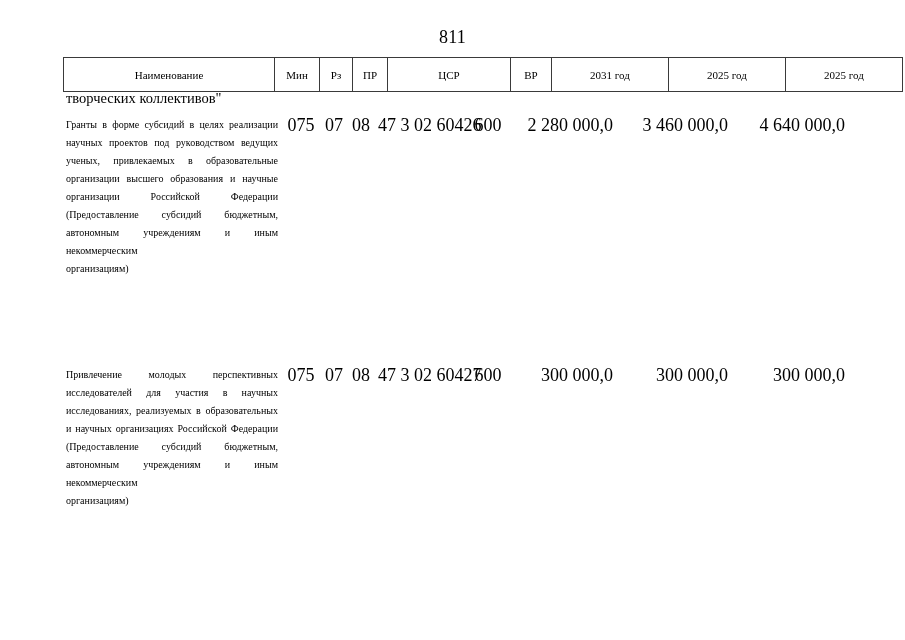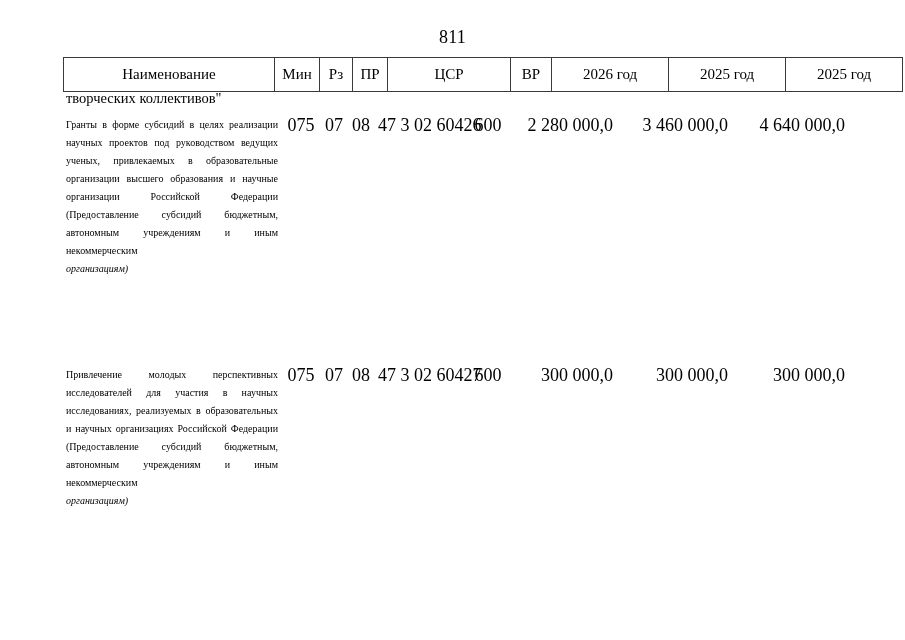--- a/index.html
+++ b/index.html
@@ -41,21 +41,21 @@
     left: 63px;
     width: 782px;
     border-collapse: collapse;
     table-layout: fixed;
   }
   .header-table td {
     border: 1px solid #3a3a3a;
     height: 33px;
     text-align: center;
     vertical-align: middle;
-    font-size: 15px;
+    font-size: 11px;
     padding: 0 1px;
     white-space: nowrap;
   }
 
   
   .col-name { width: 208px; }
   .col-min  { width: 42px; }
   .col-rz   { width: 30px; }
   .col-pr   { width: 32px; }
   .col-csr  { width: 120px; }
@@ -94,21 +94,20 @@
     text-align: justify;
     text-align-last: justify;
     hyphens: none;
   }
   
   .row-desc .tail {
     display: block;
     text-align: right;
     text-align-last: left;
     white-space: nowrap;
-    font-style: italic;
   }
 
   .num {
     position: absolute;
     font-size: 18px;
     line-height: 18px;
     white-space: nowrap;
   }
   .num-min { left: 284px;  width: 34px; text-align: center; }
   .num-rz  { left: 323px;  width: 22px; text-align: center; }
@@ -128,21 +127,21 @@
 
   <table class="header-table">
     <tbody>
       <tr>
         <td class="col-name">Наименование</td>
         <td class="col-min">Мин</td>
         <td class="col-rz">Рз</td>
         <td class="col-pr">ПР</td>
         <td class="col-csr">ЦСР</td>
         <td class="col-vr">ВР</td>
-        <td class="col-y1">2026 год</td>
+        <td class="col-y1">2031 год</td>
         <td class="col-y2">2025 год</td>
         <td class="col-y3">2025 год</td>
       </tr>
     </tbody>
   </table>
 
   <div class="fragment">творческих коллективов"</div>
 
   <div class="row row-1">
     <div class="row-desc">

